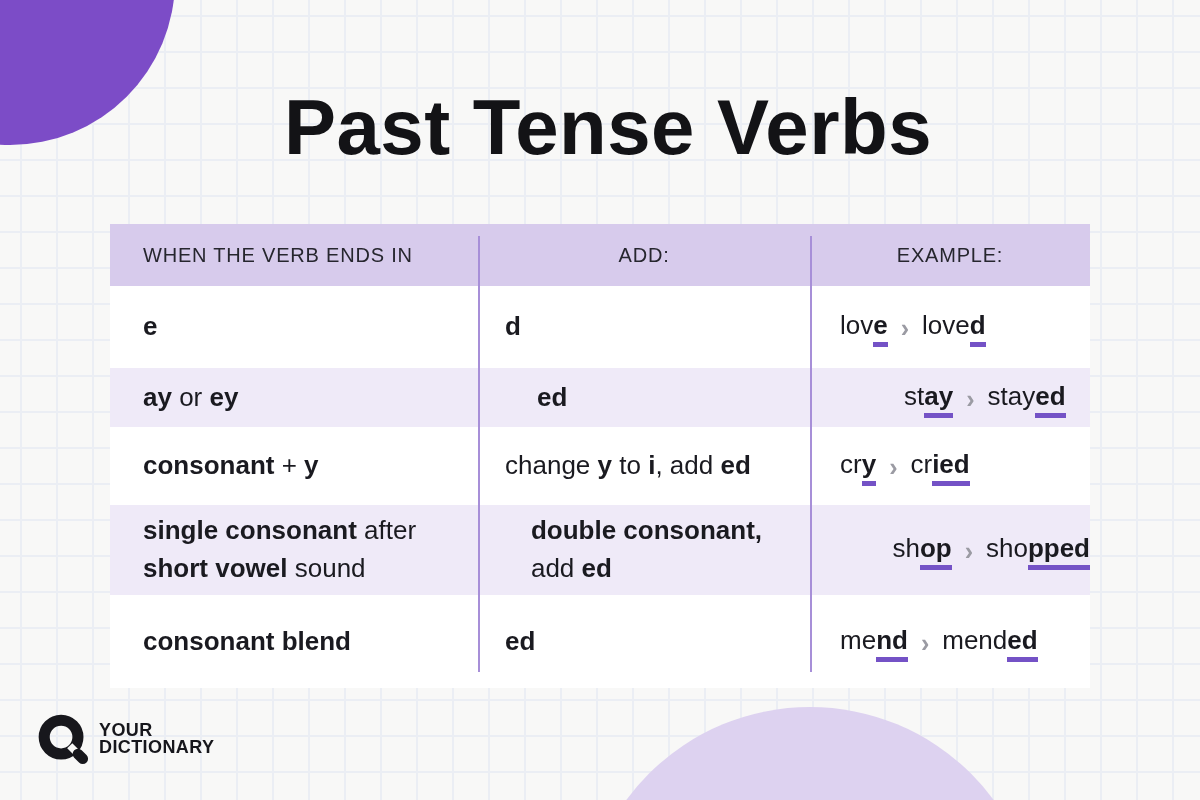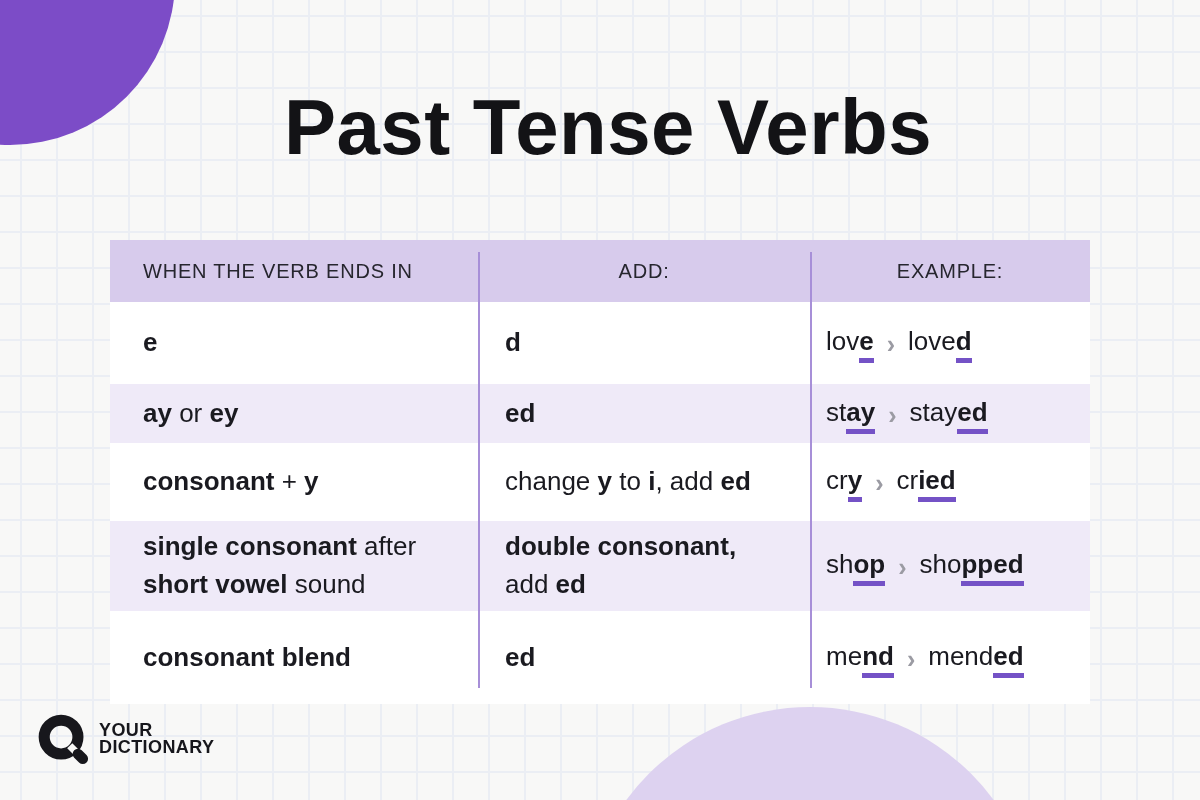--- a/index.html
+++ b/index.html
@@ -19,30 +19,30 @@
     background-size:36px 36px;
     background-position:20px 15px;
     color:var(--text_dark);
   }
   .circle-tl{position:absolute;left:-155px;top:-185px;width:330px;height:330px;
     border-radius:50%;background:var(--circle_dark_purple);}
   .circle-br{position:absolute;left:582px;top:707px;width:456px;height:456px;
     border-radius:50%;background:var(--circle_light_purple);}
   .title{position:absolute;top:82px;left:0;width:100%;text-align:center;
     font-size:78px;font-weight:600;letter-spacing:.5px;color:#131316;padding-left:16px;}
-  .table{position:absolute;left:110px;top:240px;width:980px;height:464px;}
+  .table{position:absolute;left:110px;top:224px;width:980px;height:464px;}
   .thead{display:flex;height:62px;background:var(--header_bg);
     font-size:20px;letter-spacing:.8px;color:#26262e;}
   .row{display:flex;font-size:26px;line-height:1.45;}
-  .row.shaded{background:var(--row_shaded_bg);}
+  .row.shaded{background:var(--row_shaded_bg);gap:32px;}
   .row.white{background:var(--row_white_bg);}
   .h-r1{height:82px}.h-r2{height:59px}.h-r3{height:78px}.h-r4{height:90px}.h-r5{height:93px}
   .c1{width:368px;padding-left:33px;display:flex;align-items:center;}
   .c2{width:332px;padding-left:27px;display:flex;align-items:center;}
-  .c3{flex:1;padding-left:16px;display:flex;align-items:center;}
+  .c3{flex:1;padding-left:30px;display:flex;align-items:center;}
   .thead .c1{padding-left:33px;}
   .thead .c2,.thead .c3{justify-content:center;padding-left:0;border-radius:13px;}
   .col-div{position:absolute;top:12px;height:436px;width:2px;background:var(--divider);}
   .col-div.d1{left:368px;} .col-div.d2{left:700px;}
   .b{font-weight:700;}
   .u{border-bottom:5px solid var(--accent_underline);padding-bottom:2px;}
   .ex{display:flex;align-items:baseline;gap:13px;}
   .chev{color:var(--chevron_gray);font-size:25px;font-weight:600;align-self:center;margin-top:3px;}
   .logo{position:absolute;left:36px;top:712px;display:flex;align-items:center;gap:9px;}
   .logo-text{font-weight:700;font-size:18px;letter-spacing:.4px;line-height:.95;

